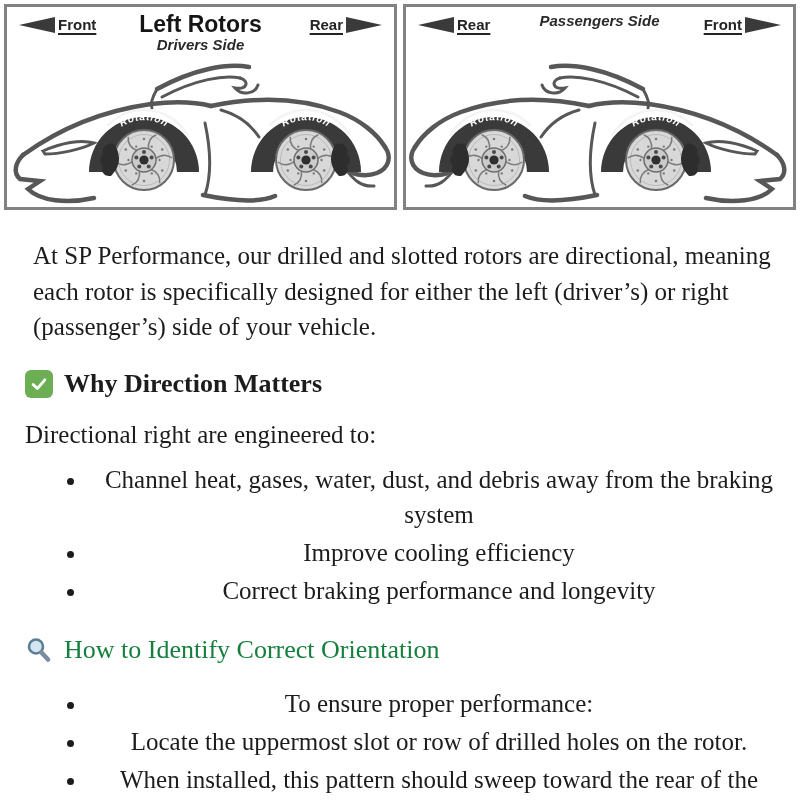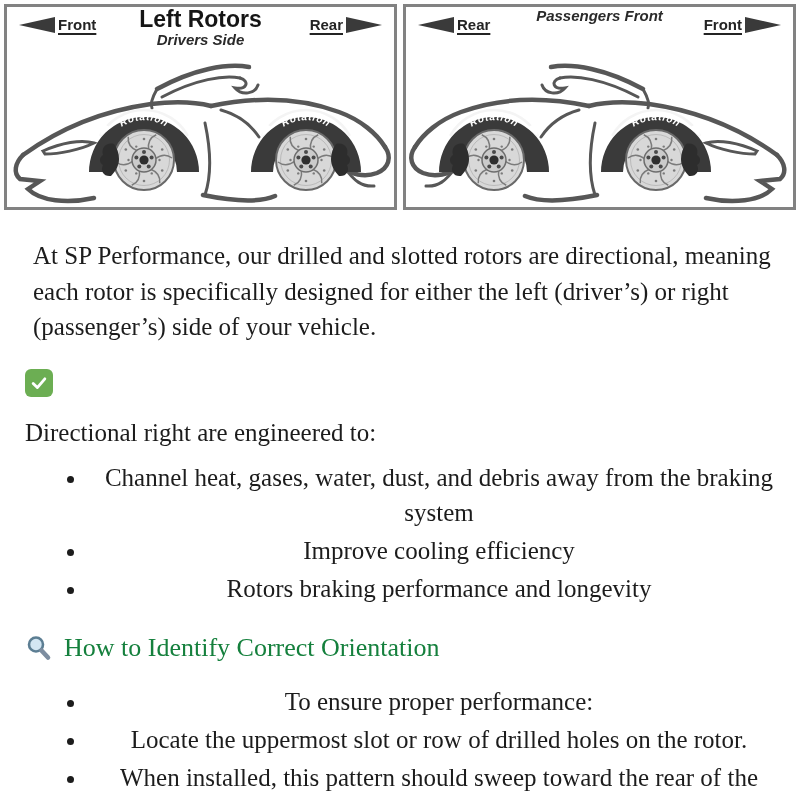--- a/index.html
+++ b/index.html
@@ -17,21 +17,21 @@
   .dir { position:absolute; top:9px; display:flex; align-items:flex-end; gap:3px;
          font-family:"Liberation Sans", sans-serif; font-weight:bold; font-size:15px;
          color:#242424; }
   .dir .lbl { text-decoration:underline; text-decoration-thickness:2px; text-underline-offset:3px; }
   .dir.pos-left  { left:12px; }
   .dir.pos-right { right:12px; }
   .tri { width:0; height:0; border-top:8px solid transparent; border-bottom:8px solid transparent; }
   .tri-l { border-right:36px solid #3a3a3a; }
   .tri-r { border-left:36px solid #3a3a3a; }
 
-  .titles { text-align:center; font-family:"Liberation Sans", sans-serif; }
+  .titles { text-align:center; padding-top:5px; font-family:"Liberation Sans", sans-serif; }
   .title  { font-size:23px; font-weight:bold; line-height:1.05; color:#151515; }
   .subtitle { font-size:15px; font-weight:bold; font-style:italic; color:#2a2a2a; }
 
   .car-svg { position:absolute; left:0; bottom:2px; width:100%; height:150px; display:block; }
   .bodyln  { stroke:#575757; stroke-width:4.5; fill:none; stroke-linecap:round; }
   .fineln  { stroke:#575757; stroke-width:3;   fill:none; stroke-linecap:round; }
   .arch    { fill:#3a3a3a; }
   .rotline { stroke:#f4f4f4; stroke-width:2.6; fill:none; stroke-linecap:round; }
   .rottext { fill:#ffffff; font-family:"Liberation Sans", sans-serif;
              font-size:10px; font-weight:bold; font-style:italic; letter-spacing:0.8px; }
@@ -161,21 +161,21 @@
     </svg>
   </div>
 
   <div class="panel right">
     <div class="panel-header">
       <div class="dir pos-left">
         <span class="tri tri-l"></span>
         <span class="lbl">Rear</span>
       </div>
       <div class="titles">
-        <div class="subtitle">Passengers Front</div>
+        <div class="subtitle">Passengers Side</div>
       </div>
       <div class="dir pos-right">
         <span class="lbl">Front</span>
         <span class="tri tri-r"></span>
       </div>
     </div>
 
     <svg class="car-svg" viewBox="0 0 383 150">
       <g transform="translate(383,0) scale(-1,1)">
         <path class="bodyln" d="M 14,100 C 50,74 92,56 142,49 C 168,46 186,47 202,51"></path>
@@ -224,28 +224,29 @@
 <div class="content">
 
   <p class="intro">At SP Performance, our drilled and slotted rotors are directional, meaning each rotor is specifically designed for either the left (driver’s) or right (passenger’s) side of your vehicle.</p>
 
   <div class="sec-head">
     <span class="emoji-check">
       <svg viewBox="0 0 24 24">
           <path d="M5 12.5 L10 17.5 L19 7" stroke="#ffffff" stroke-width="3.4" fill="none" stroke-linecap="round" stroke-linejoin="round"></path>
         </svg>
     </span>
+    <span>Why Direction Matters</span>
   </div>
 
   <p class="lead">Directional right are engineered to:</p>
 
   <ul>
     <li>Channel heat, gases, water, dust, and debris away from the braking system</li>
     <li>Improve cooling efficiency</li>
-    <li>Rotors braking performance and longevity</li>
+    <li>Correct braking performance and longevity</li>
   </ul>
 
   <div class="sec-head plain">
     <span class="emoji-lens">
       <svg viewBox="0 0 28 28">
         <circle cx="11" cy="10.5" r="7" fill="#d3e6f3" stroke="#5c7e93" stroke-width="2.6"></circle>
         <line x1="16.5" y1="16.5" x2="23" y2="23.5" stroke="#7d8da0" stroke-width="4.6" stroke-linecap="round"></line>
       </svg>
     </span>
     <span>How to Identify Correct Orientation</span>

